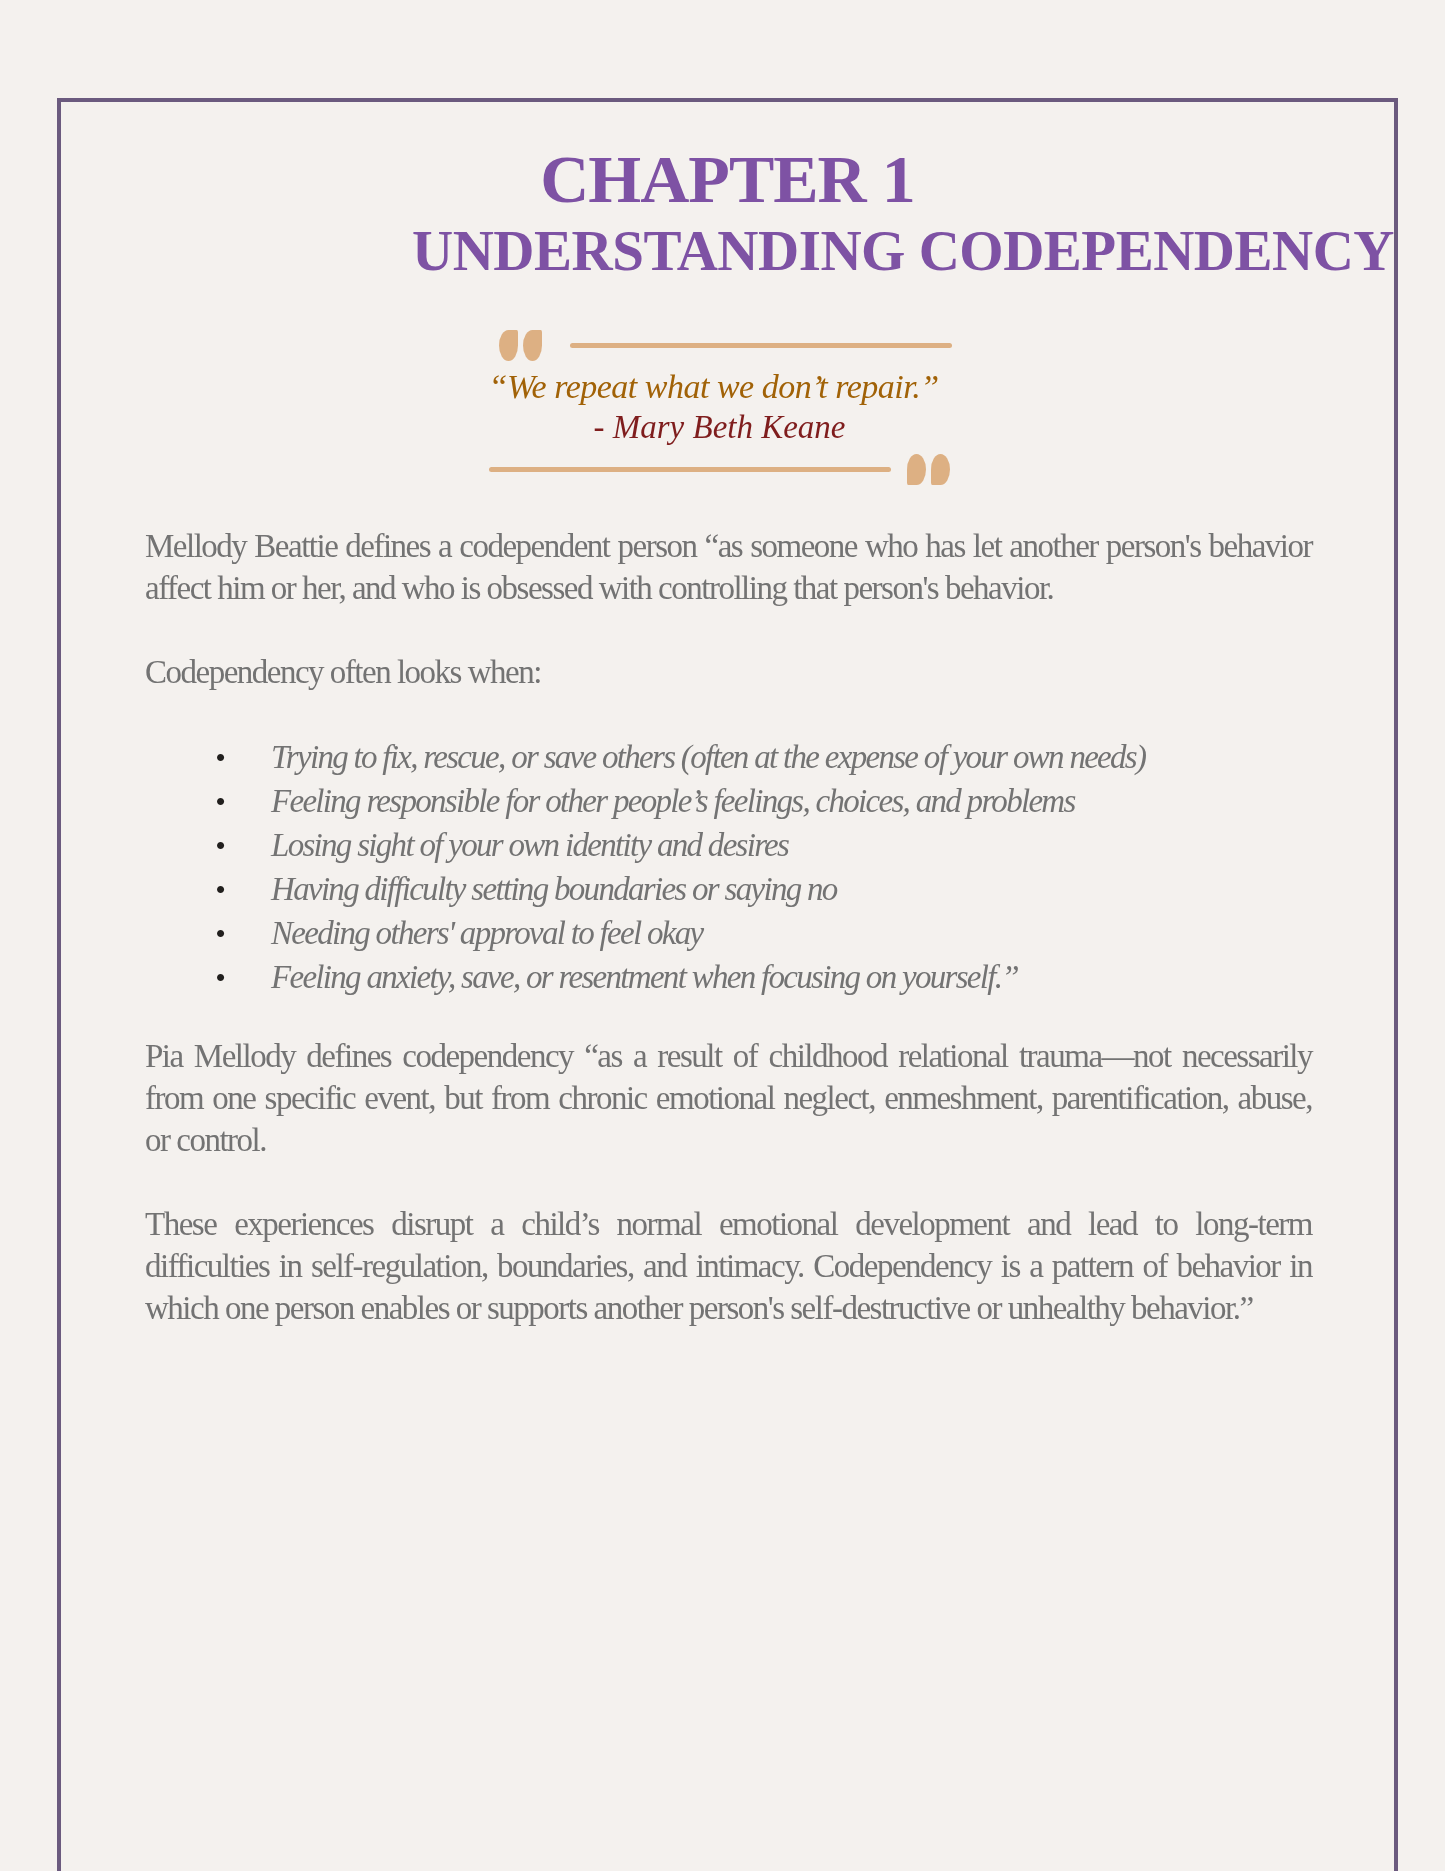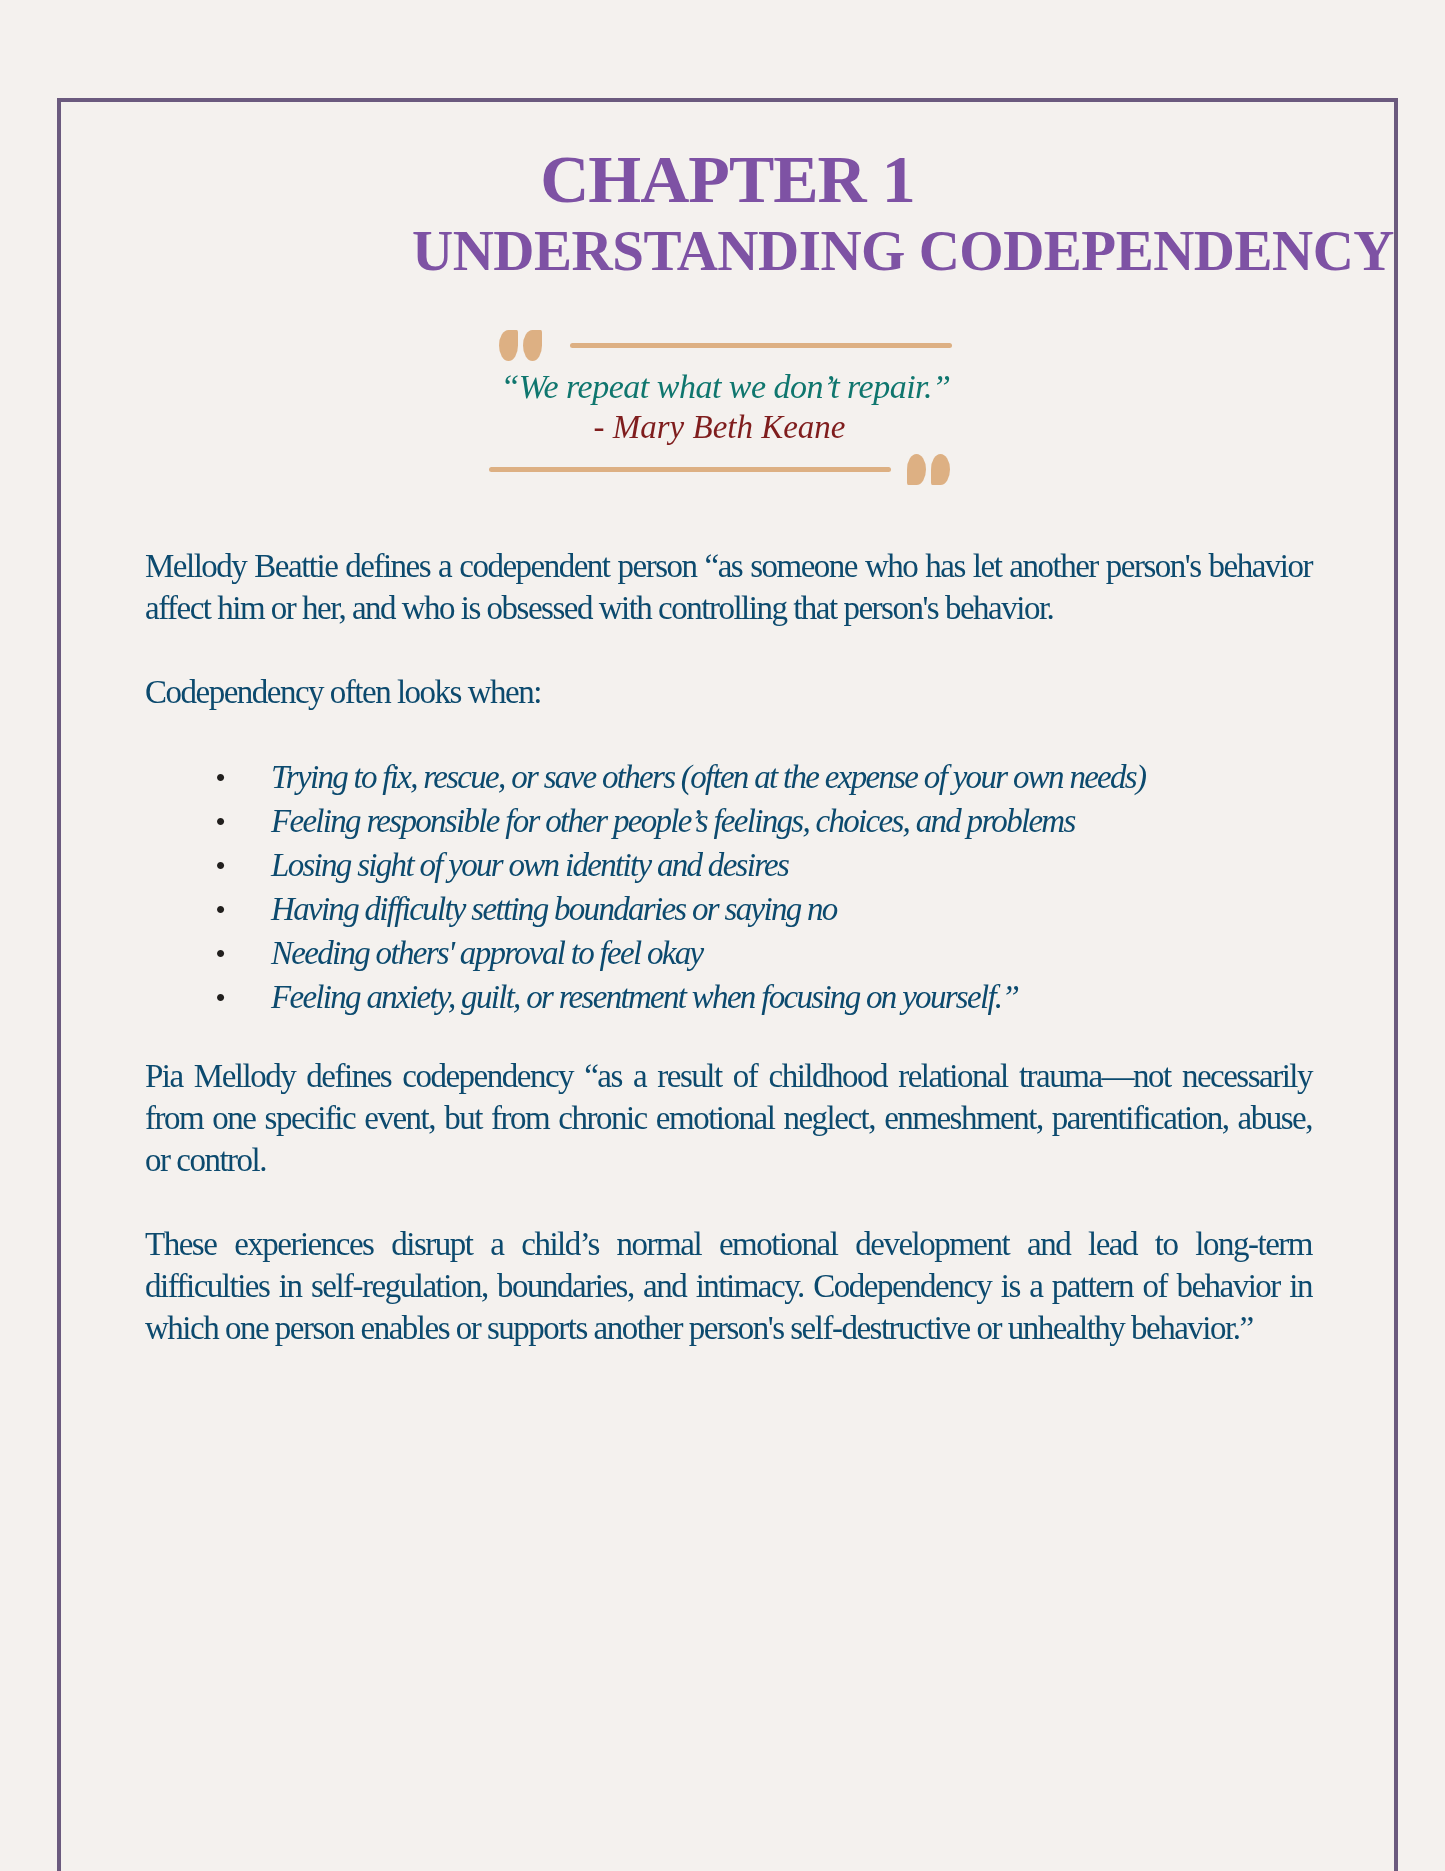--- a/index.html
+++ b/index.html
@@ -28,32 +28,32 @@
   .qrow.top { padding-left:10px; }
   .qline { height:5px; background:#ddb083; border-radius:3px; flex:none; }
   .qrow.top .qline { width:382px; margin-left:28px; }
   .qrow.bottom { margin-top:8px; }
   .qrow.bottom .qline { width:402px; margin-right:16px; }
   .qmark { display:flex; gap:5px; flex:none; }
   .qmark i { display:block; width:19px; height:31px; background:#ddb083; }
   .qmark.open i  { border-radius:55% 8% 55% 55%; }
   .qmark.close i { border-radius:55% 55% 55% 8%; }
   .quote-text {
-    margin-top:7px; text-align:right; white-space:nowrap;
+    margin-top:7px; text-align:left; white-space:nowrap;
     font-style:italic; font-size:34px; line-height:38px;
-    letter-spacing:-0.5px; color:#0f766e;
+    letter-spacing:-0.5px; color:#a16207;
   }
   .quote-attr {
     margin-top:2px; text-align:center; font-style:italic;
     font-size:33px; line-height:38px; color:#7f1d1d;
   }
   .body-text {
-    margin:60px 82px 0 84px;
+    margin:40px 82px 0 84px;
     font-size:33px; line-height:42px; letter-spacing:-1.5px;
-    color:#0c4a6e; text-align:justify;
+    color:#737373; text-align:justify;
   }
   .body-text p { margin-bottom:42px; }
   .body-text p.intro { text-align:left; }
   ul.signs { list-style:none; padding-left:126px; margin-bottom:36px;font-style:italic; }
   ul.signs li { position:relative; line-height:44px; letter-spacing:-1.7px; }
   ul.signs li::before {
     content:"\2022"; position:absolute; left:-56px; top:1px;
     font-size:30px; color:#211f1d;
   }
 </style>
@@ -87,20 +87,20 @@
 
     <div class="body-text">
       <p>Mellody Beattie defines a codependent person “as someone who has let another person's behavior affect him or her, and who is obsessed with controlling that person's behavior.</p>
       <p class="intro">Codependency often looks when:</p>
       <ul class="signs">
           <li>Trying to fix, rescue, or save others (often at the expense of your own needs)</li>
           <li>Feeling responsible for other people’s feelings, choices, and problems</li>
           <li>Losing sight of your own identity and desires</li>
           <li>Having difficulty setting boundaries or saying no</li>
           <li>Needing others' approval to feel okay</li>
-          <li>Feeling anxiety, guilt, or resentment when focusing on yourself.”</li>
+          <li>Feeling anxiety, save, or resentment when focusing on yourself.”</li>
         </ul>
       <p>Pia Mellody defines codependency “as a result of childhood relational trauma—not necessarily from one specific event, but from chronic emotional neglect, enmeshment, parentification, abuse, or control.</p>
       <p>These experiences disrupt a child’s normal emotional development and lead to long-term difficulties in self-regulation, boundaries, and intimacy. Codependency is a pattern of behavior in which one person enables or supports another person's self-destructive or unhealthy behavior.”</p>
     </div>
 
   </div>
 </div>
 
 </body></html>

